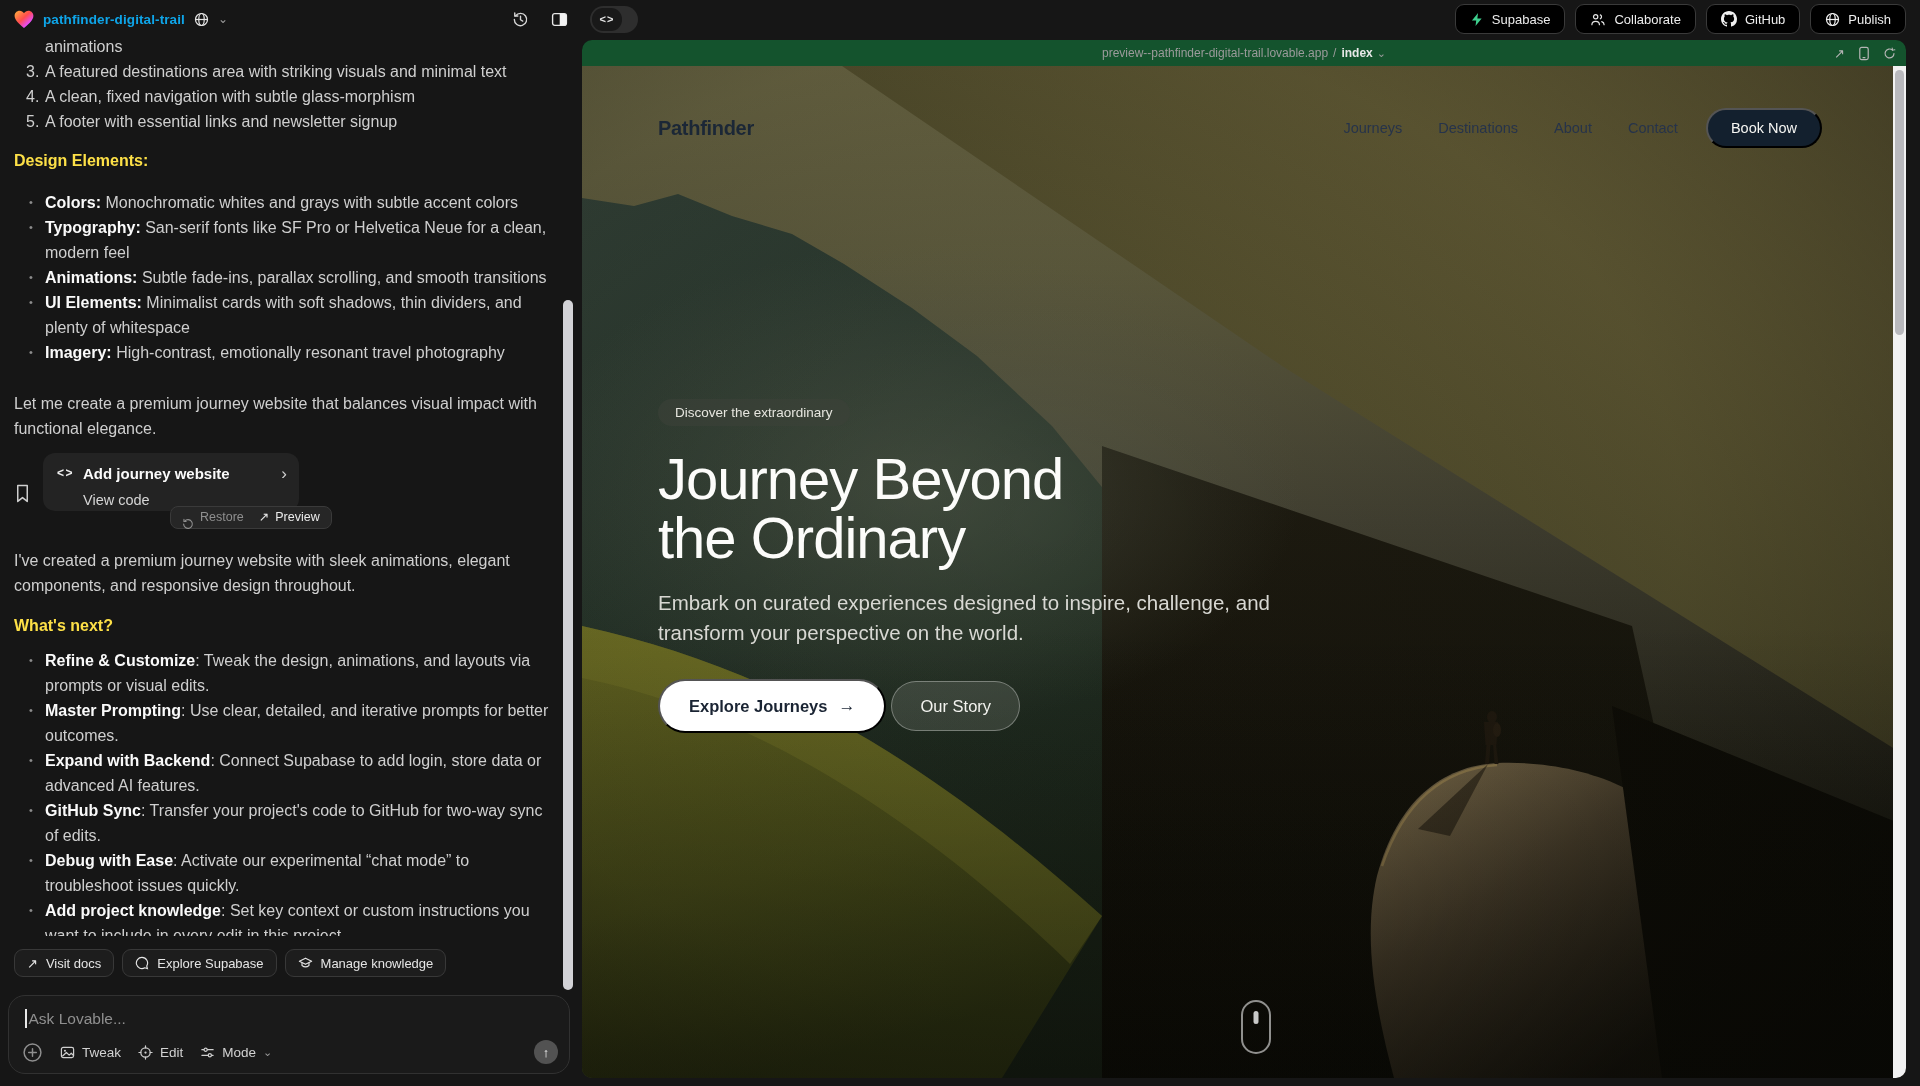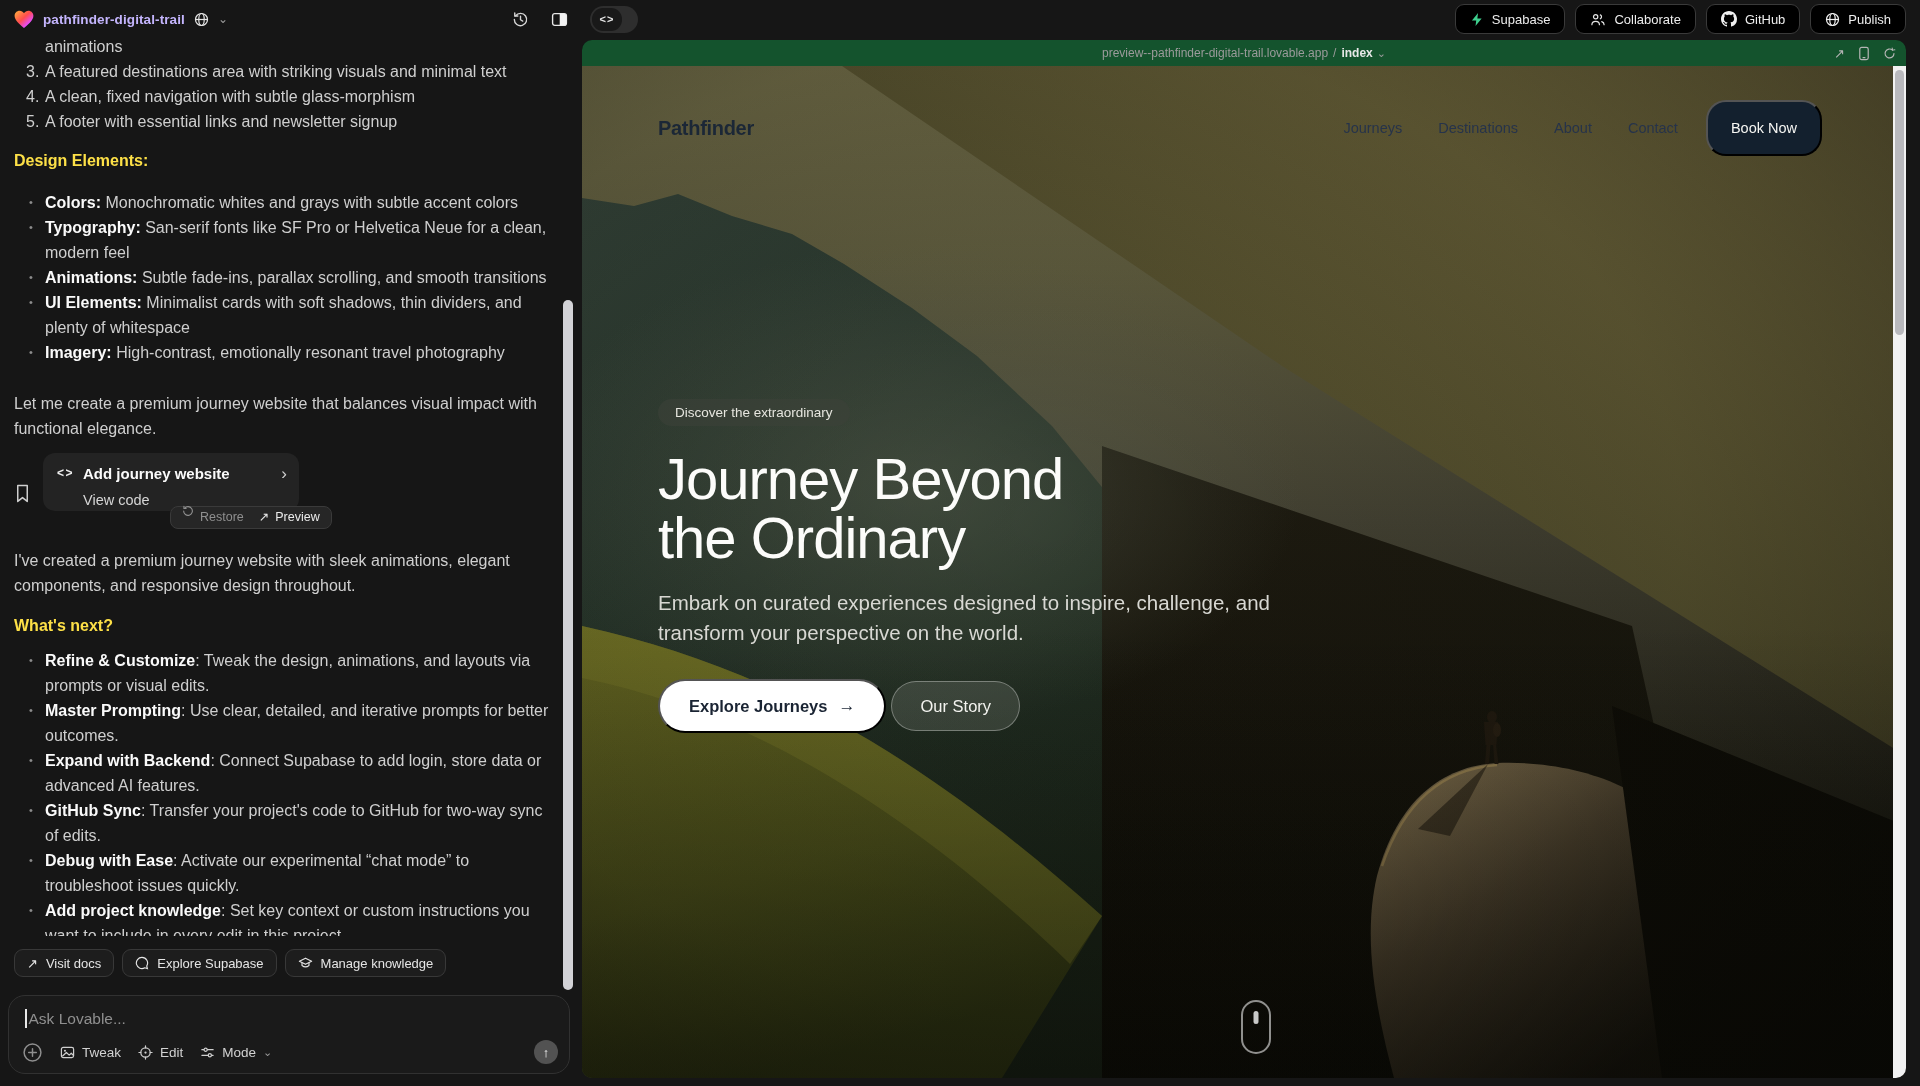--- a/index.html
+++ b/index.html
@@ -3,21 +3,21 @@
 <meta charset="utf-8">
 <style>
   * { margin:0; padding:0; box-sizing:border-box; }
   html,body { width:1920px; height:1086px; background:#161616; overflow:hidden;
               font-family:"Liberation Sans", sans-serif; color:#cfcfcf; }
 
   
   .topbar { position:absolute; top:0; left:0; width:1920px; height:38px;
             display:flex; align-items:center; padding:0 14px; }
   .tb-left { display:flex; align-items:center; gap:9px; }
-  .proj { font-size:13.5px; font-weight:700; color:#c4b5fd; letter-spacing:.1px; }
+  .proj { font-size:13.5px; font-weight:700; color:#0ea5e9; letter-spacing:.1px; }
   .tb-dim { color:#9a9a9a; font-size:12px; }
   .tb-center { position:absolute; left:512px; top:0; height:38px; display:flex; align-items:center; gap:22px; }
   .icon-btn { display:flex; align-items:center; justify-content:center; background:none; border:none; cursor:pointer; }
   .code-toggle { width:48px; height:27px; background:#2e2e2e; border-radius:14px; display:flex; align-items:center; padding:2px; }
   .code-knob { width:30px; height:23px; background:#191919; border-radius:11px; display:flex; align-items:center; justify-content:center;
                color:#e8e8e8; font-size:11px; font-weight:700; letter-spacing:1px; }
   .tb-right { margin-left:auto; display:flex; align-items:center; gap:10px; }
   .tb-btn { display:flex; align-items:center; gap:8px; height:30px; padding:0 14px; background:#000000;
             border:1px solid #3a3a3a; border-radius:9px; font-size:13px; font-weight:500; color:#ededed; cursor:pointer; }
 
@@ -45,21 +45,21 @@
   .tool-row { margin-top:12px; display:flex; gap:12px; height:72px; position:relative; }
   .bm { margin-top:8px; flex:none; }
   .tool-card { position:relative; width:256px; height:58px; background:#232323; border-radius:12px; padding:8px 12px 0 14px; cursor:pointer; }
   .tc-head { display:flex; align-items:center; gap:9px; }
   .tc-code { color:#f0f0f0; font-size:12px; font-weight:700; letter-spacing:1.5px; }
   .tc-title { font-size:15px; font-weight:700; color:#fafafa; flex:1; }
   .tc-chev { color:#cfcfcf; font-size:17px; line-height:1; }
   .tc-sub { margin:2px 0 0 26px; font-size:14.5px; color:#d6d6d6; }
   .tc-pill { position:absolute; left:127px; top:53px; height:23px; display:flex; align-items:center; gap:15px; padding:0 11px;
              background:#262626; border:1px solid #3a3a3a; border-radius:8px; font-size:12.5px; white-space:nowrap; }
-  .tc-restore { color:#8f8f8f; display:flex; gap:6px; align-items:flex-start; cursor:pointer; }
+  .tc-restore { color:#8f8f8f; display:flex; gap:6px; align-items:flex-end; cursor:pointer; }
   .tc-preview { color:#eaeaea; display:flex; gap:6px; align-items:center; cursor:pointer; }
 
   .chat-sb { position:absolute; right:5px; top:262px; width:10px; height:690px; background:#d3d3d7; border-radius:6px; }
 
   .chat-footer { position:absolute; left:14px; bottom:109px; display:flex; gap:8px; }
   .chip { display:flex; align-items:center; gap:8px; height:28px; padding:0 12px; background:#1d1d1d; border:1px solid #383838;
           border-radius:9px; font-size:13px; color:#e5e5e5; cursor:pointer; }
 
   .input-box { position:absolute; left:8px; right:8px; bottom:12px; height:79px; background:#1a1a1a;
                border:1px solid #313131; border-radius:17px; cursor:text; }
@@ -82,21 +82,21 @@
   .url-icons .ico { cursor:pointer; }
   .u-arrow { font-size:13px; }
 
   .site { position:absolute; top:26px; left:0; right:0; bottom:0; overflow:hidden; }
   .scene { position:absolute; inset:0; }
 
   .site-header { position:absolute; top:40px; left:76px; right:84px; height:44px; display:flex; align-items:center; }
   .logo { font-size:20px; font-weight:700; color:#1b2736; letter-spacing:-.3px; }
   .nav { margin-left:auto; display:flex; align-items:center; gap:36px; }
   .nav a { font-size:14.5px; font-weight:500; color:#26334a; text-decoration:none; cursor:pointer; }
-  .book { margin-left:28px; height:56px; padding:0 23px; border-radius:20px; background:#13202e; color:#f6f6f3;
+  .book { margin-left:28px; height:40px; padding:0 23px; border-radius:20px; background:#13202e; color:#f6f6f3;
           font-size:14.5px; font-weight:500; display:flex; align-items:center; cursor:pointer; }
 
   .hero { position:absolute; left:76px; top:333px; width:700px; }
   .badge { display:inline-block; padding:6px 17px; border-radius:999px; background:rgba(60,66,57,.58);
            font-size:13.5px; color:#e6e6df; }
   .h1 { margin-top:23px; font-size:58px; line-height:59px; font-weight:500; color:#fcfcfa; letter-spacing:-1px; }
   .sub { margin-top:21px; width:645px; font-size:20.5px; line-height:30px; color:#d8d8d3; }
   .ctas { margin-top:31px; display:flex; align-items:center; gap:5px; }
   .cta-primary { height:54px; padding:0 29px; border-radius:27px; background:#ffffff; color:#1a2433;
                  font-size:16.5px; font-weight:700; display:flex; align-items:center; gap:11px; cursor:pointer; }

